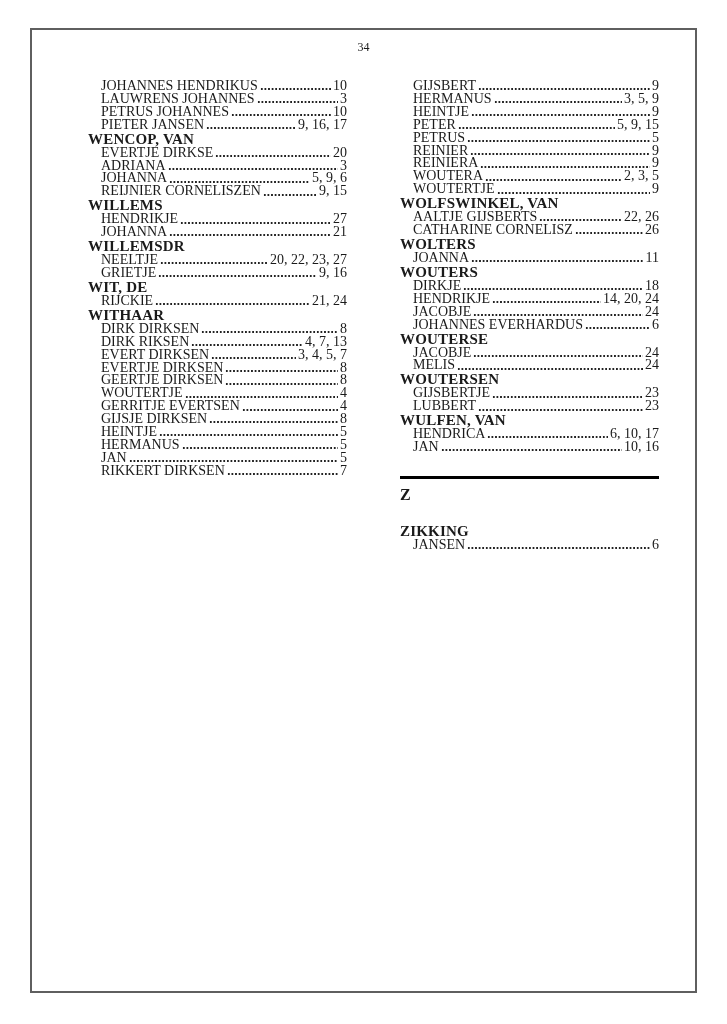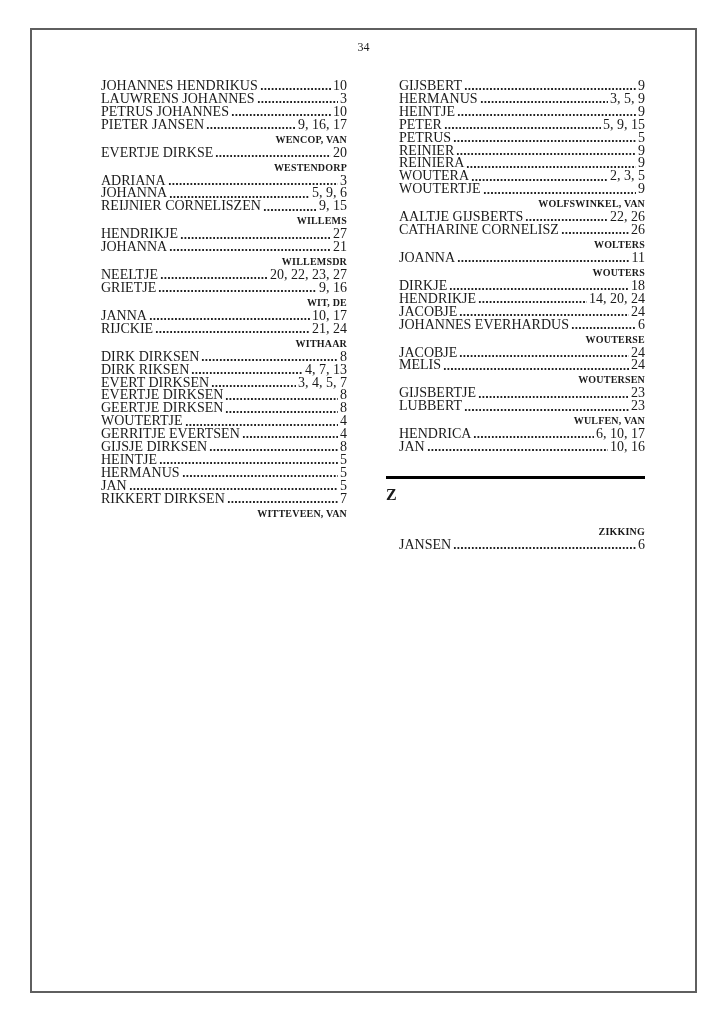--- a/index.html
+++ b/index.html
@@ -28,28 +28,27 @@
     text-align: center;
     font-size: 12px;
     color: #1a1a1a;
   }
   .col {
     position: absolute;
     top: 80px;
     width: 259px;
   }
   .col-left  { left: 88px; }
-  .col-right { left: 386px; }
+  .col-right { left: 400px; }
   .surname-heading {
     font-weight: bold;
-    font-size: 10px;
+    font-size: 15px;
     line-height: 15px;
     letter-spacing: 0.2px;
     white-space: nowrap;
-    text-align: right;
   }
   .entry {
     display: flex;
     padding-left: 13px;
     font-size: 14px;
     line-height: 12.9px;
   }
   .entry-name { white-space: nowrap; }
   .entry-pages { white-space: nowrap; }
   .dots {
@@ -102,21 +101,20 @@
         <span class="entry-name">PIETER JANSEN</span>
         <span class="dots"></span>
         <span class="entry-pages">9, 16, 17</span>
       </div>
       <div class="surname-heading">WENCOP, VAN</div>
       <div class="entry">
         <span class="entry-name">EVERTJE DIRKSE</span>
         <span class="dots"></span>
         <span class="entry-pages">20</span>
       </div>
-      <div class="surname-heading">WESTENDORP</div>
       <div class="entry">
         <span class="entry-name">ADRIANA</span>
         <span class="dots"></span>
         <span class="entry-pages">3</span>
       </div>
       <div class="entry">
         <span class="entry-name">JOHANNA</span>
         <span class="dots"></span>
         <span class="entry-pages">5, 9, 6</span>
       </div>
@@ -142,25 +140,20 @@
         <span class="dots"></span>
         <span class="entry-pages">20, 22, 23, 27</span>
       </div>
       <div class="entry">
         <span class="entry-name">GRIETJE</span>
         <span class="dots"></span>
         <span class="entry-pages">9, 16</span>
       </div>
       <div class="surname-heading">WIT, DE</div>
       <div class="entry">
-        <span class="entry-name">JANNA</span>
-        <span class="dots"></span>
-        <span class="entry-pages">10, 17</span>
-      </div>
-      <div class="entry">
         <span class="entry-name">RIJCKIE</span>
         <span class="dots"></span>
         <span class="entry-pages">21, 24</span>
       </div>
       <div class="surname-heading">WITHAAR</div>
       <div class="entry">
         <span class="entry-name">DIRK DIRKSEN</span>
         <span class="dots"></span>
         <span class="entry-pages">8</span>
       </div>
@@ -212,21 +205,20 @@
       <div class="entry">
         <span class="entry-name">JAN</span>
         <span class="dots"></span>
         <span class="entry-pages">5</span>
       </div>
       <div class="entry">
         <span class="entry-name">RIKKERT DIRKSEN</span>
         <span class="dots"></span>
         <span class="entry-pages">7</span>
       </div>
-      <div class="surname-heading">WITTEVEEN, VAN</div>
     </div>
 
   <div class="col col-right">
     <div id="col-right-blocks">
         <div class="entry">
           <span class="entry-name">GIJSBERT</span>
           <span class="dots"></span>
           <span class="entry-pages">9</span>
         </div>
         <div class="entry">

